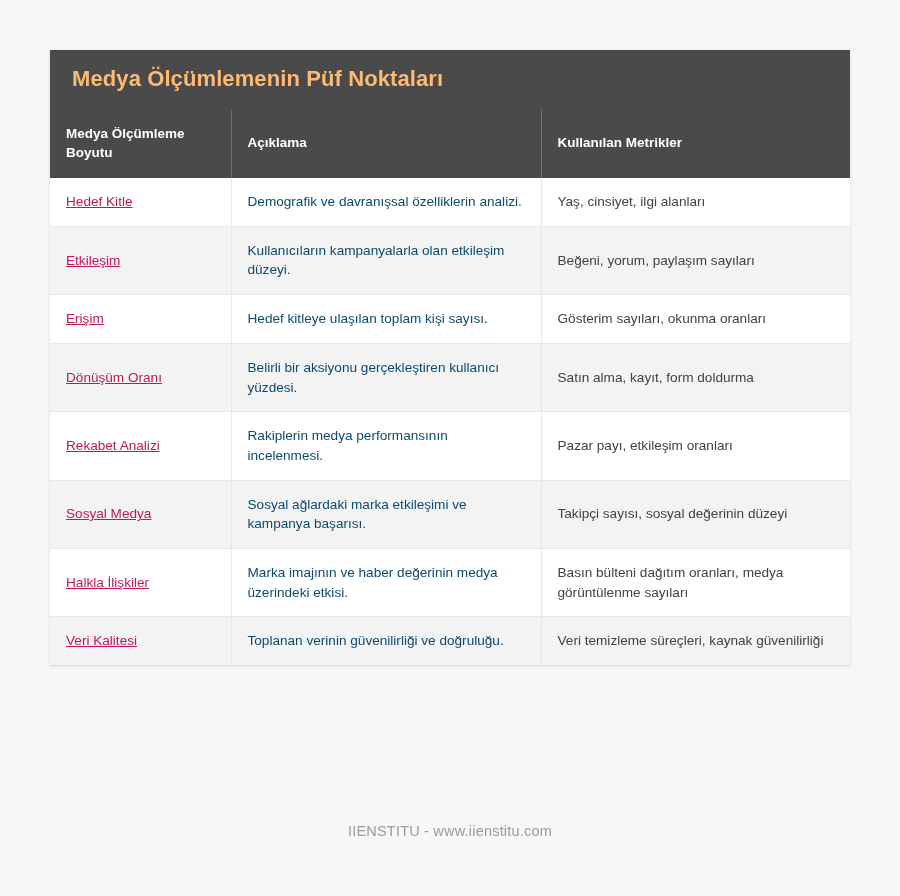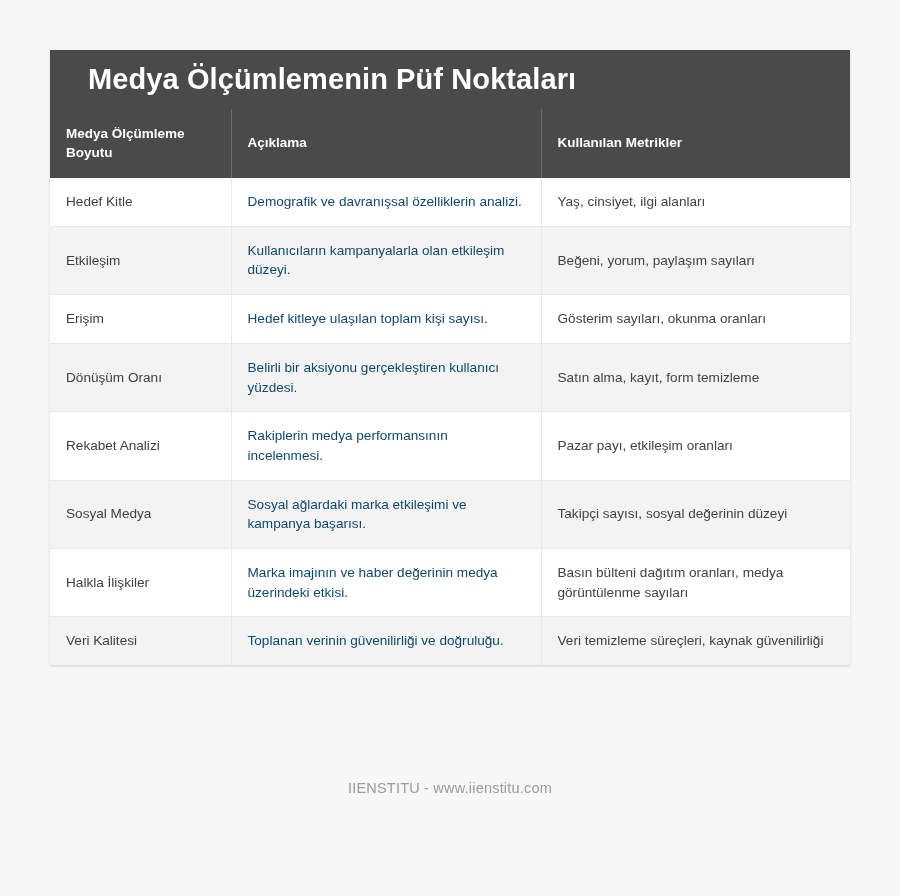--- a/index.html
+++ b/index.html
@@ -36,26 +36,26 @@
   .title-bar {
     background: #4a4a4a;
     color: #ffffff;
     height: 59px;
     display: flex;
     align-items: center;
     padding: 0 22px;
     box-sizing: border-box;
   }
   .title-bar h1 {
-    margin: 16px;
-    font-size: 29px;
+    margin: 0;
+    font-size: 22px;
     font-weight: bold;
     letter-spacing: 0.1px;
     line-height: 1.1;
-    color: #ffffff;
+    color: #fdba74;
   }
 
   
   table.data {
     border-collapse: collapse;
     width: 800px;
     table-layout: fixed;
   }
   table.data col.c1 { width: 181px; }
   table.data col.c2 { width: 310px; }
@@ -85,29 +85,29 @@
     border-bottom: 1px solid #e8e8e8;
     border-right: 1px solid #e8e8e8;
     box-sizing: border-box;
   }
   tbody td:last-child { border-right: none; }
 
   tbody tr:nth-child(odd)  td { background: #ffffff; }
   tbody tr:nth-child(even) td { background: #f3f3f3; }
   tbody tr:last-child td { border-bottom: none; }
 
-  tbody td.col-dim   { color: #404040; }
+  tbody td.col-dim   { color: #be185d; text-decoration: underline; }
   tbody td.col-desc  { color: #0c4a6e; }
   tbody td.col-metric{ color: #3d4349; }
 
   
   .footer {
     position: absolute;
     left: 0;
-    top: 780px;
+    top: 823px;
     width: 900px;
     text-align: center;
     font-size: 14.5px;
     color: #9a9a9f;
     letter-spacing: 0.2px;
   }
 </style>
 </head>
 <body>
 
@@ -144,21 +144,21 @@
             <td class="col-metric">Beğeni, yorum, paylaşım sayıları</td>
           </tr>
           <tr>
             <td class="col-dim">Erişim</td>
             <td class="col-desc">Hedef kitleye ulaşılan toplam kişi sayısı.</td>
             <td class="col-metric">Gösterim sayıları, okunma oranları</td>
           </tr>
           <tr>
             <td class="col-dim">Dönüşüm Oranı</td>
             <td class="col-desc">Belirli bir aksiyonu gerçekleştiren kullanıcı yüzdesi.</td>
-            <td class="col-metric">Satın alma, kayıt, form temizleme</td>
+            <td class="col-metric">Satın alma, kayıt, form doldurma</td>
           </tr>
           <tr>
             <td class="col-dim">Rekabet Analizi</td>
             <td class="col-desc">Rakiplerin medya performansının incelenmesi.</td>
             <td class="col-metric">Pazar payı, etkileşim oranları</td>
           </tr>
           <tr>
             <td class="col-dim">Sosyal Medya</td>
             <td class="col-desc">Sosyal ağlardaki marka etkileşimi ve kampanya başarısı.</td>
             <td class="col-metric">Takipçi sayısı, sosyal değerinin düzeyi</td>

